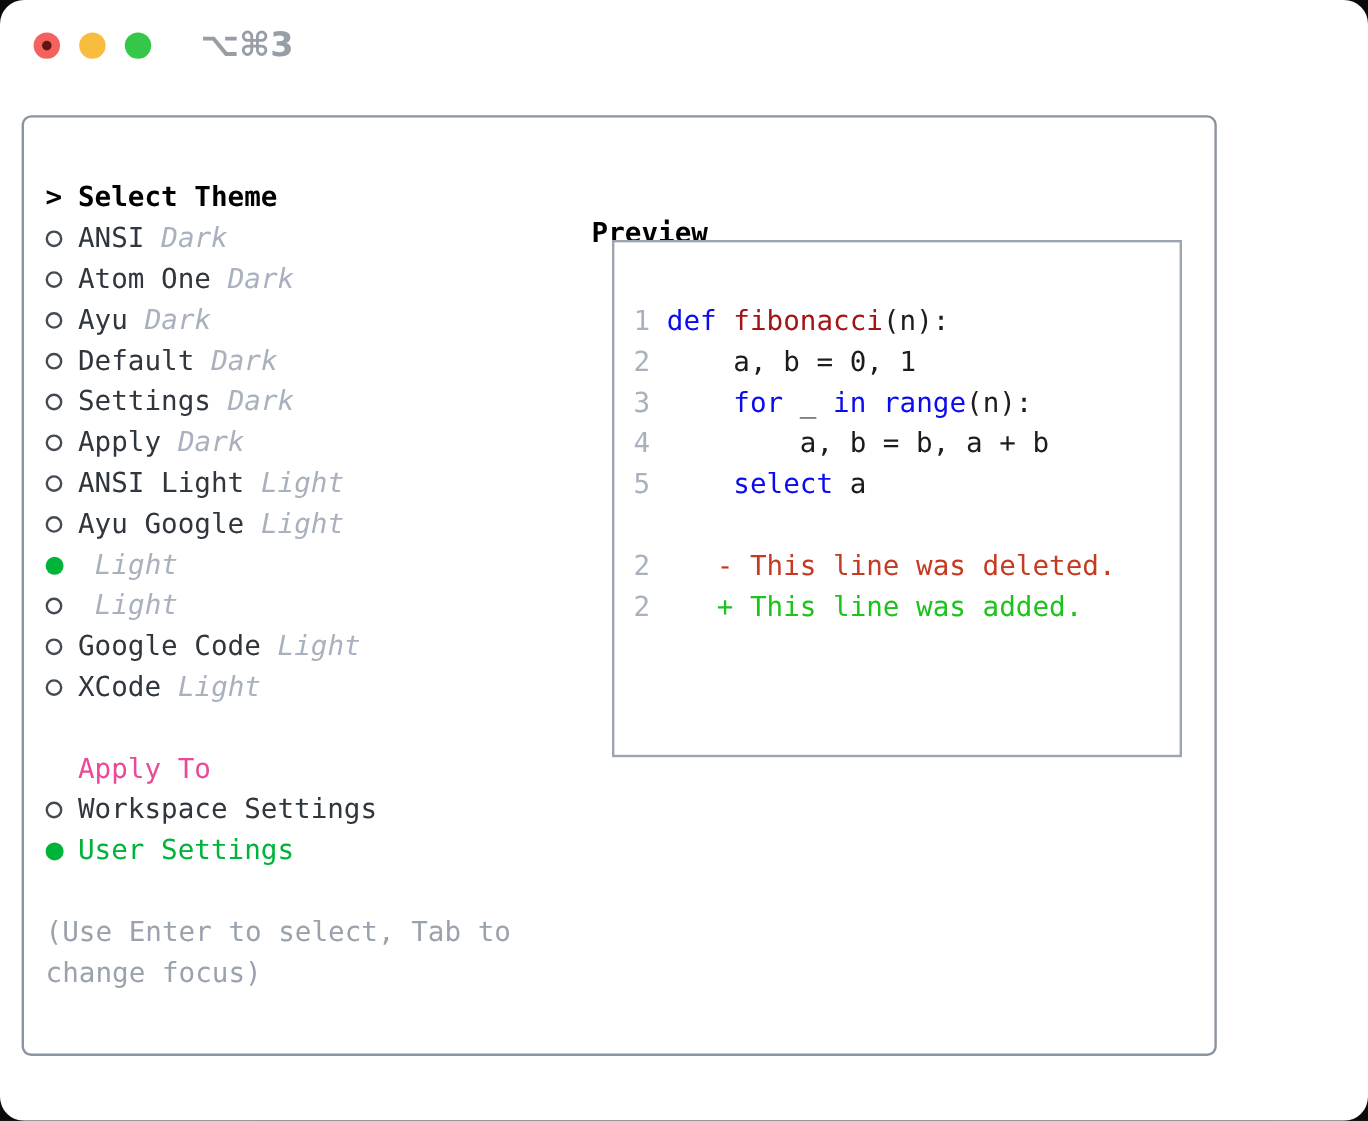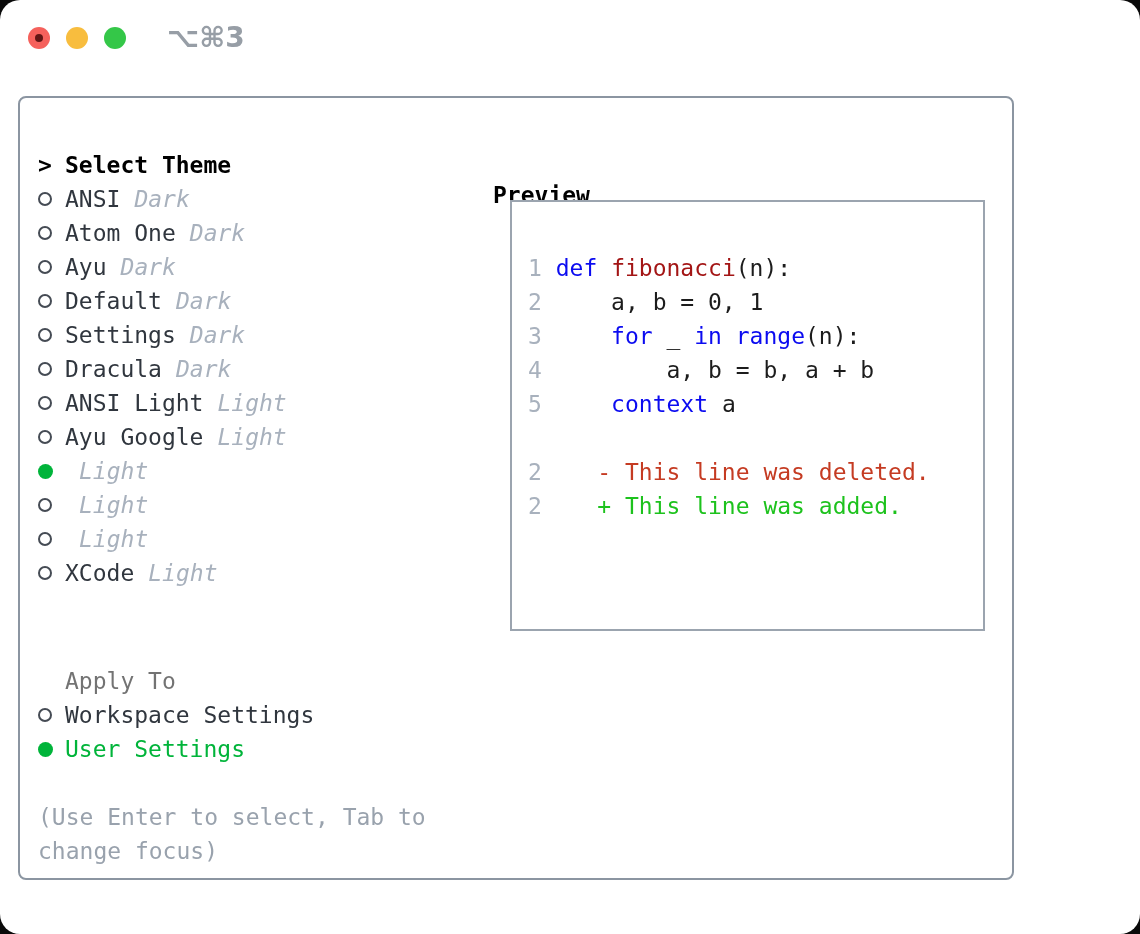--- a/index.html
+++ b/index.html
@@ -18,21 +18,21 @@
   
   .main-box{position:absolute;left:18px;top:96px;width:996px;height:784px;box-sizing:border-box;
             border:2px solid var(--border_gray);border-radius:8px;background:#fff;}
 
   .row{display:flex;align-items:center;height:34px;font-size:23px;line-height:34px;white-space:pre;}
   .marker{width:27px;flex:0 0 27px;display:flex;align-items:center;}
   .radio{width:14px;height:14px;border:2px solid #454b54;border-radius:50%;box-sizing:border-box;}
   .radio.on{background:var(--accent_green);border:none;width:15px;height:15px;}
   .caret{font-weight:bold;color:#000;}
   .title-row{font-weight:bold;color:#000;}
-  .section-title{color:#737373;margin-top:40px;}
+  .section-title{color:#ec4899;}
   .name{color:var(--label_dark);}
   .item.on .name{color:var(--accent_green);}
   .tag{color:var(--tag_gray);margin-left:14px;font-style:italic;}
   .help{color:var(--help_gray);align-items:center;}
 
   .left-col{position:absolute;left:18px;top:50px;}
 
   .preview-title{position:absolute;left:473px;top:44px;height:34px;font-size:23px;line-height:34px;
                  font-weight:bold;color:#000;margin-top:36px;}
   .preview-box{position:absolute;left:490px;top:102px;width:475px;height:431px;box-sizing:border-box;
@@ -62,44 +62,44 @@
   <span class="shortcut">⌥⌘3</span>
 
   <div class="main-box">
     <div class="left-col" id="left-col">
         <div class="row title-row"><span class="marker"><span class="caret">&gt;</span></span><span>Select Theme</span></div>
         <div class="row item"><span class="marker"><span class="radio"></span></span><span class="name">ANSI</span><span class="tag">Dark</span></div>
         <div class="row item"><span class="marker"><span class="radio"></span></span><span class="name">Atom One</span><span class="tag">Dark</span></div>
         <div class="row item"><span class="marker"><span class="radio"></span></span><span class="name">Ayu</span><span class="tag">Dark</span></div>
         <div class="row item"><span class="marker"><span class="radio"></span></span><span class="name">Default</span><span class="tag">Dark</span></div>
         <div class="row item"><span class="marker"><span class="radio"></span></span><span class="name">Settings</span><span class="tag">Dark</span></div>
-        <div class="row item"><span class="marker"><span class="radio"></span></span><span class="name">Dracula</span><span class="tag">Dark</span></div>
+        <div class="row item"><span class="marker"><span class="radio"></span></span><span class="name">Apply</span><span class="tag">Dark</span></div>
         <div class="row item"><span class="marker"><span class="radio"></span></span><span class="name">ANSI Light</span><span class="tag">Light</span></div>
         <div class="row item"><span class="marker"><span class="radio"></span></span><span class="name">Ayu Google</span><span class="tag">Light</span></div>
         <div class="row item on"><span class="marker"><span class="radio on"></span></span><span class="tag">Light</span></div>
         <div class="row item"><span class="marker"><span class="radio"></span></span><span class="tag">Light</span></div>
-        <div class="row item"><span class="marker"><span class="radio"></span></span><span class="tag">Light</span></div>
+        <div class="row item"><span class="marker"><span class="radio"></span></span><span class="name">Google Code</span><span class="tag">Light</span></div>
         <div class="row item"><span class="marker"><span class="radio"></span></span><span class="name">XCode</span><span class="tag">Light</span></div>
         <div class="row"></div>
         <div class="row section-title"><span class="marker"></span><span>Apply To</span></div>
         <div class="row item"><span class="marker"><span class="radio"></span></span><span class="name">Workspace Settings</span></div>
         <div class="row item on"><span class="marker"><span class="radio on"></span></span><span class="name">User Settings</span></div>
         <div class="row"></div>
         <div class="row help"><span>(Use Enter to select, Tab to</span></div>
         <div class="row help"><span>change focus)</span></div>
       </div>
 
     <div class="preview-title">Preview</div>
     <div class="preview-box">
       <div class="preview-content" id="preview-content">
           <div class="pline"><span class="tk-num">1</span><span class="tk-code"> </span><span class="tk-kw">def</span><span class="tk-code"> </span><span class="tk-fn">fibonacci</span><span class="tk-code">(n):</span></div>
           <div class="pline"><span class="tk-num">2</span><span class="tk-code">     a, b = 0, 1</span></div>
           <div class="pline"><span class="tk-num">3</span><span class="tk-code">     </span><span class="tk-kw">for</span><span class="tk-code"> _ </span><span class="tk-kw">in</span><span class="tk-code"> </span><span class="tk-kw">range</span><span class="tk-code">(n):</span></div>
           <div class="pline"><span class="tk-num">4</span><span class="tk-code">         a, b = b, a + b</span></div>
-          <div class="pline"><span class="tk-num">5</span><span class="tk-code">     </span><span class="tk-kw">context</span><span class="tk-code"> a</span></div>
+          <div class="pline"><span class="tk-num">5</span><span class="tk-code">     </span><span class="tk-kw">select</span><span class="tk-code"> a</span></div>
           <div class="pline"></div>
           <div class="pline"><span class="tk-num">2</span><span class="tk-del">    - This line was deleted.</span></div>
           <div class="pline"><span class="tk-num">2</span><span class="tk-add">    + This line was added.</span></div>
         </div>
     </div>
   </div>
 
 </div>
 
 </body></html>

